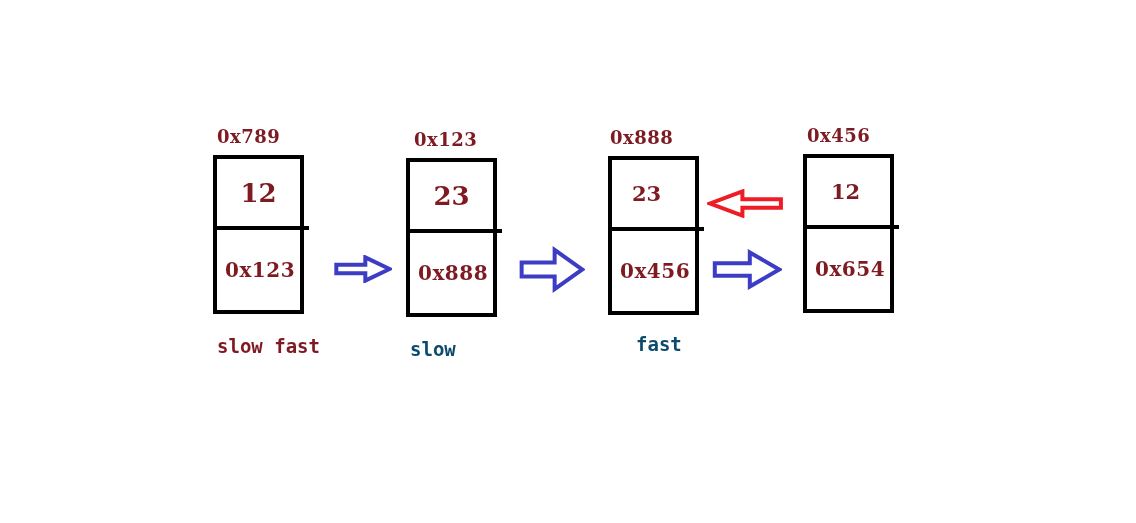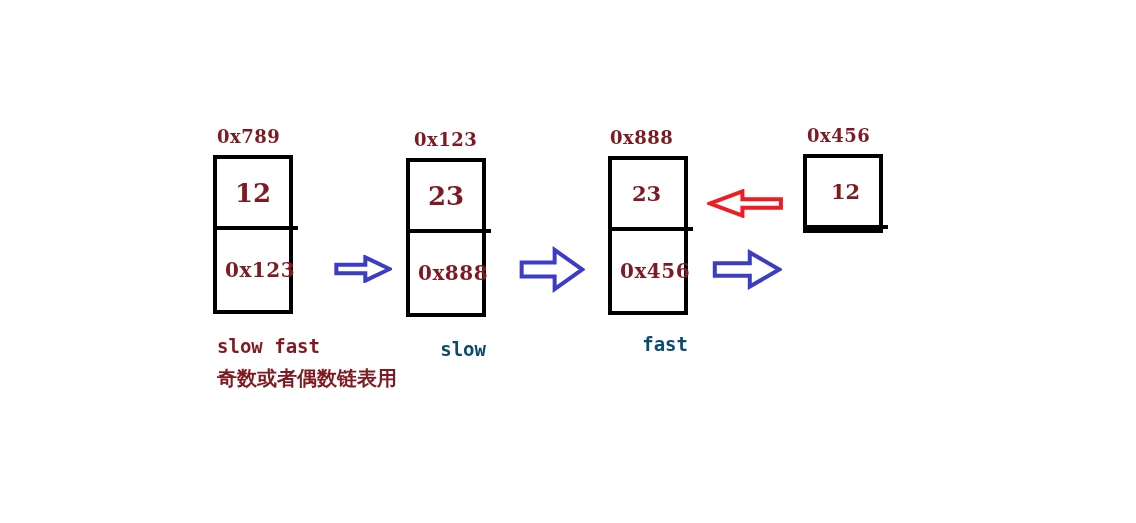--- a/index.html
+++ b/index.html
@@ -19,21 +19,21 @@
     font-family: "DejaVu Serif", serif;
     font-weight: bold;
     font-size: 18px;
     color: #7e1a22;
     margin: 0 0 8px 4px;
     letter-spacing: 0.5px;
     white-space: nowrap;
   }
   .box {
     position: relative;
-    width: 80px;
+    width: 91px;
     border: 4px solid #000000;
     box-sizing: border-box;
     background: #ffffff;
   }
   .cell {
     display: flex;
     align-items: center;
     box-sizing: border-box;
     font-family: "DejaVu Serif", serif;
     font-weight: bold;
@@ -60,21 +60,20 @@
     width: 9px; height: 4px;
     background: #000000;
   }
   .ptr-label {
     font-family: "DejaVu Sans Mono", "Liberation Mono", monospace;
     font-weight: bold;
     font-size: 19px;
     margin-top: 21px;
     margin-left: 4px;
     white-space: nowrap;
-    text-align: right;
   }
   .ptr-label.darkred { color: #7e1a22; }
   .ptr-label.blue { color: #0c4a6e; }
   
   .node.n3 .cell.value, .node.n4 .cell.value { font-size: 21px; justify-content: flex-start; padding-left: 20px; }
   .node.n4 .cell.value { padding-left: 24px; }
   .node.n3 .ptr-label { margin-left: 28px; margin-top: 18px; }
   .arrow { position: absolute; }
   .arrow svg { display: block; width: 100%; height: 100%; }
   .note {
@@ -120,20 +119,21 @@
       <div class="cell next">0x456</div>
       <div class="tick"></div>
     </div>
     <div class="ptr-label blue">fast</div>
   </div>
 
   <div class="node n4" style="left:803px; top:125px;">
     <div class="addr">0x456</div>
     <div class="box">
       <div class="cell value">12</div>
+      <div class="cell next">0x654</div>
       <div class="tick"></div>
     </div>
   </div>
 
   <div class="arrow" style="left:334px; top:255px; width:58px; height:28px;">
     <svg viewBox="0 0 100 60" preserveAspectRatio="none">
       <polygon points="4,21 54,21 54,5 96,30 54,55 54,39 4,39" fill="none" stroke-width="4" stroke-linejoin="miter" vector-effect="non-scaling-stroke" stroke="#3c3cc4"></polygon>
     </svg>
   </div>
 
@@ -149,16 +149,15 @@
     </svg>
   </div>
 
   <div class="arrow" style="left:712px; top:249px; width:70px; height:41px;">
     <svg viewBox="0 0 100 60" preserveAspectRatio="none">
       <polygon points="4,21 54,21 54,5 96,30 54,55 54,39 4,39" fill="none" stroke-width="4" stroke-linejoin="miter" vector-effect="non-scaling-stroke" stroke="#3c3cc4"></polygon>
     </svg>
   </div>
 
   <div class="note">
-    <div>奇数或者偶数链表用</div>
   </div>
 
 </div>
 
 </body></html>

